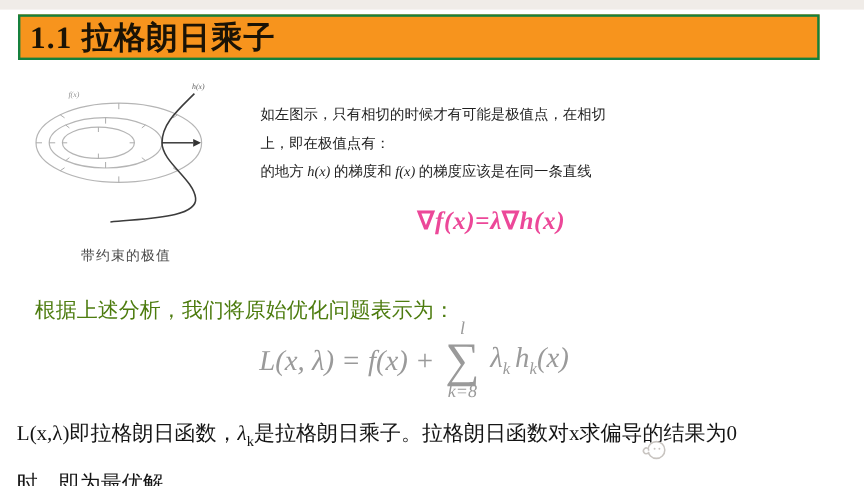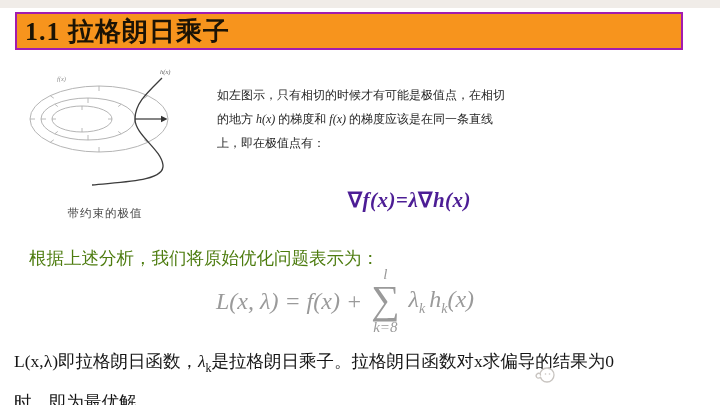--- a/index.html
+++ b/index.html
@@ -5,21 +5,21 @@
   html,body { margin:0; padding:0; background:#d8d8d8; }
   .canvas {
     position:relative; width:720px; height:405px; background:#ffffff;
     overflow:hidden; font-family:"Liberation Serif", serif;
   }
   .top-strip { position:absolute; left:0; top:0; width:720px; height:8px; background:#f0ece8; }
 
   
   .header {
     position:absolute; left:15px; top:12px; width:664px; height:34px;
-    background:#f7941d; border:2px solid #a21caf; display:flex; align-items:center;
+    background:#f7941d; border:2px solid #15803d; display:flex; align-items:center;
   }
   .header-title {
     font-size:26px; font-weight:bold; color:#1b1305; padding-left:8px;
     letter-spacing:1px; font-family:"Liberation Serif", serif; white-space:nowrap;
   }
 
   
   .figure-svg { position:absolute; left:15px; top:65px; }
   .figure-caption {
     position:absolute; left:15px; top:206px; width:180px; text-align:center;
@@ -28,22 +28,22 @@
   }
 
   
   .para1 {
     position:absolute; left:217px; top:83px; width:500px;
     font-size:12px; line-height:24px; color:#1f1f1f;
   }
   .mathi { font-family:"Liberation Serif", serif; font-style:italic; }
 
   .formula1 {
-    position:absolute; left:348px; top:188px; font-size:21px; font-weight:bold;
-    color:#4c1d95; font-family:"Liberation Serif", serif; letter-spacing:0.5px;
+    position:absolute; left:348px; top:172px; font-size:21px; font-weight:bold;
+    color:#ec4899; font-family:"Liberation Serif", serif; letter-spacing:0.5px;
     white-space:nowrap;
   }
   .formula1 .it { font-style:italic; }
 
   .para2 {
     position:absolute; left:29px; top:246px; font-size:17.5px; color:#4d7c0f;
     white-space:nowrap;
   }
 
   
@@ -120,22 +120,22 @@
       <line x1="120" y1="54" x2="146" y2="54" stroke="#333333" stroke-width="1.2"></line>
       <polygon points="146,50.8 152.5,54 146,57.2" fill="#333333"></polygon>
     </g>
     <text x="42" y="16" font-size="6.5" fill="#909090" font-style="italic">f(x)</text>
     <text x="145" y="9" font-size="6.5" fill="#606060" font-style="italic">h(x)</text>
   </svg>
   <div class="figure-caption">带约束的极值</div>
 
   <div class="para1">
     <div><span>如左图示，只有相切的时候才有可能是极值点，在相切</span></div>
+    <div><span>上，即在极值点有：</span></div>
     <div><span>的地方 </span><span class="mathi">h(x)</span><span> 的梯度和 </span><span class="mathi">f(x)</span><span> 的梯度应该是在同一条直线</span></div>
-    <div><span>上，即在极值点有：</span></div>
   </div>
 
   <div class="formula1">
     <span>∇</span><span class="it">f(x)</span><span>=</span><span class="it">λ</span><span>∇</span><span class="it">h(x)</span>
   </div>
 
   <div class="para2">根据上述分析，我们将原始优化问题表示为：</div>
 
   <div class="formula2">
     <span>L(x, λ) = f(x) +</span>

